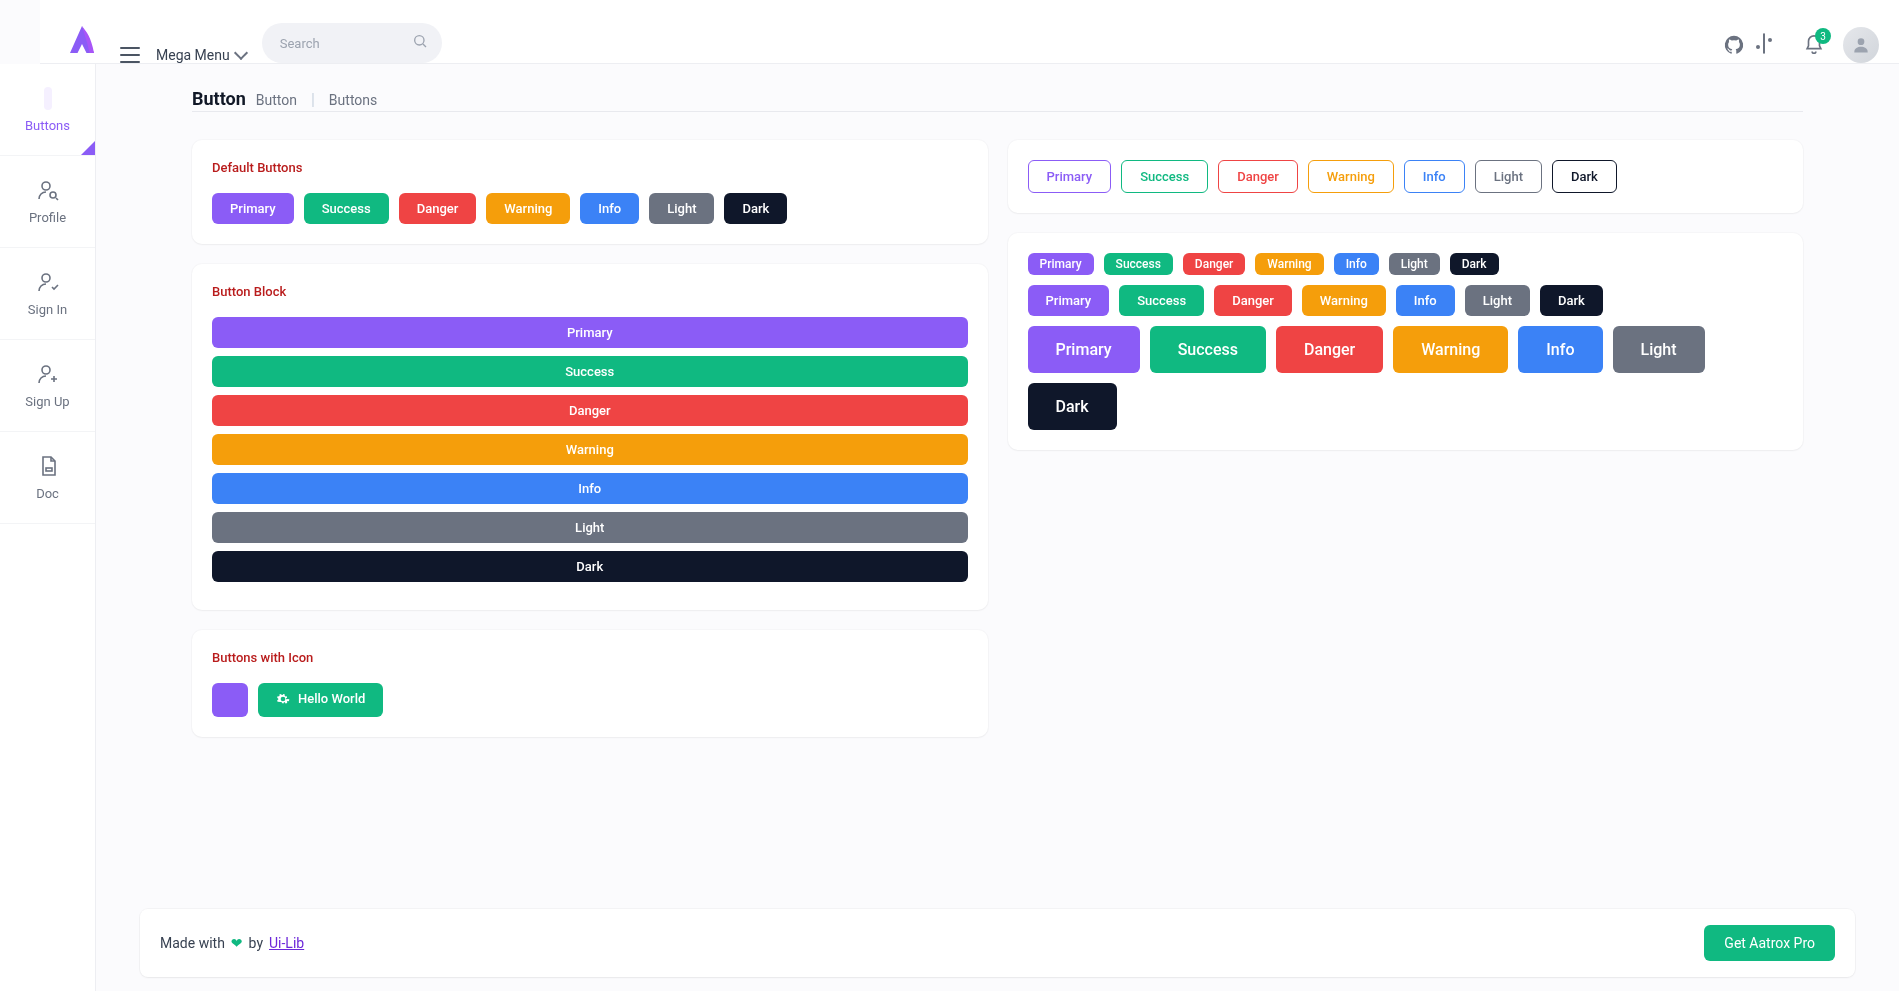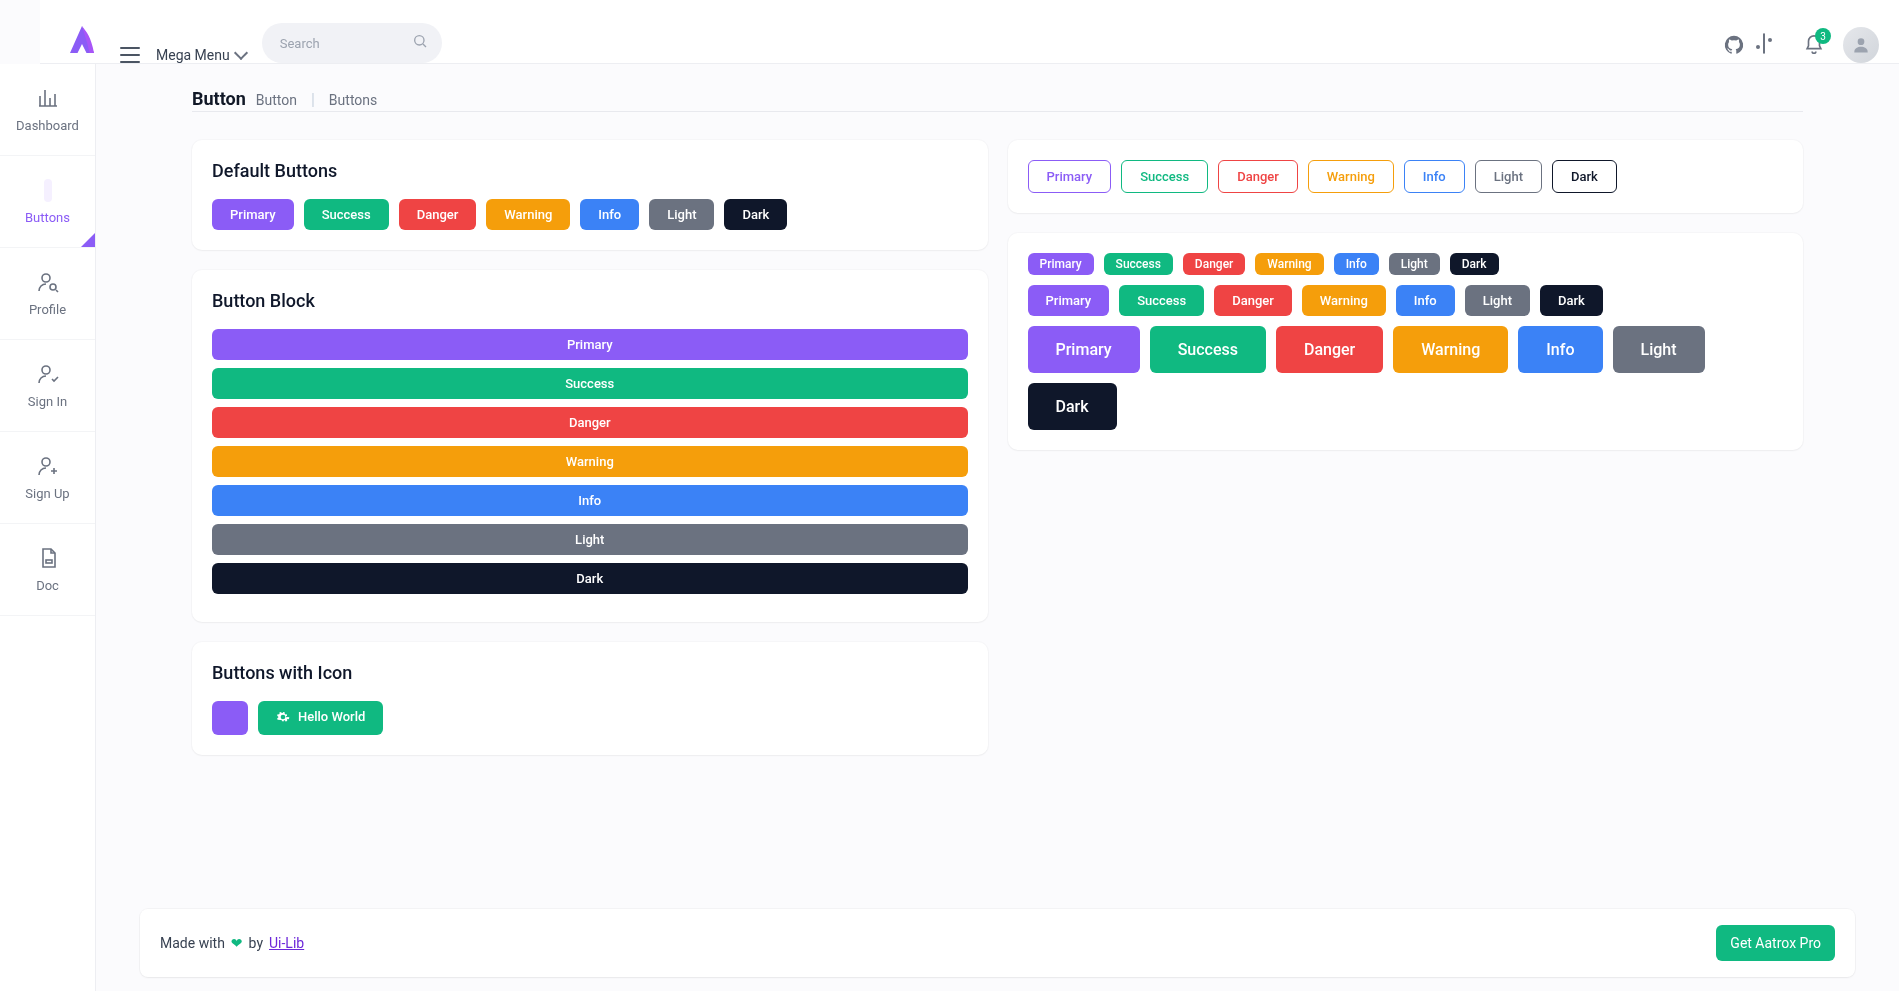--- a/index.html
+++ b/index.html
@@ -28,21 +28,21 @@
 .side-item.active .side-icon-box { background: #f5f0ff; border-radius: 6px; padding: 4px; }
 
 .main { margin-left: 96px; padding: 88px 96px 40px 96px; }
 .page-head { display: flex; align-items: baseline; gap: 10px; border-bottom: 1px solid #e8e9ee; padding-bottom: 2px; margin-bottom: 28px; }
 .page-title { font-size: 18px; font-weight: 700; color: #111827; }
 .crumb { font-size: 14px; color: #6b7280; }
 .crumb-sep { color: #cbd5e1; margin: 0 4px; }
 
 .grid { display: grid; grid-template-columns: 1fr 1fr; gap: 20px; align-items: start; }
 .card { background: #fff; border-radius: 10px; box-shadow: 0 1px 2px rgba(0,0,0,0.04), 0 0 0 1px rgba(0,0,0,0.02); padding: 20px; }
-.card-title { font-size: 18px; font-weight: 500; color: #0f172a; margin-bottom: 18px; }
+.card-title { font-size: 13px; font-weight: 500; color: #b91c1c; margin-bottom: 18px; }
 .btn-row { display: flex; flex-wrap: wrap; gap: 10px; }
 .btn { border: none; border-radius: 6px; padding: 8px 18px; font-size: 13px; color: #fff; cursor: pointer; font-weight: 500; }
 .btn-sm { padding: 4px 12px; font-size: 12px; }
 .btn-lg { padding: 14px 28px; font-size: 16px; }
 .btn-block { width: 100%; text-align: center; margin-bottom: 8px; }
 .btn-outline { background: #fff !important; border: 1px solid; }
 .c-primary { background: #8b5cf6; } .o-primary { color: #8b5cf6; border-color: #8b5cf6; }
 .c-success { background: #10b981; } .o-success { color: #10b981; border-color: #10b981; }
 .c-danger  { background: #ef4444; } .o-danger  { color: #ef4444; border-color: #ef4444; }
 .c-warning { background: #f59e0b; } .o-warning { color: #f59e0b; border-color: #f59e0b; }
@@ -50,21 +50,21 @@
 .c-light   { background: #6b7280; } .o-light   { color: #6b7280; border-color: #6b7280; }
 .c-dark    { background: #0f172a; } .o-dark    { color: #0f172a; border-color: #0f172a; }
 .stack { display:flex; flex-direction:column; }
 .icon-btn-inner{ display:inline-flex; align-items:center; gap:8px;}
 .gear{ width:14px;height:14px; }
 
 .footer { position: fixed; bottom: 14px; left: 140px; right: 44px; background: #fff; border-radius: 8px; box-shadow: 0 1px 2px rgba(0,0,0,0.05), 0 0 0 1px rgba(0,0,0,0.03); padding: 16px 20px; display: flex; align-items: center; justify-content: space-between; }
 .footer-left { font-size: 14px; color: #374151; display:flex; align-items:center; gap:6px;}
 .footer-link { color: #6d28d9; text-decoration: underline; }
 .heart { color:#10b981; }
-.cta { background: #10b981; color: #fff; border: none; border-radius: 6px; padding: 10px 14px; font-size: 14px; cursor: pointer; }
+.cta { background: #10b981; color: #fff; border: none; border-radius: 6px; padding: 10px 20px; font-size: 14px; cursor: pointer; }
 .col-left{ display:flex; flex-direction:column; gap:20px;}
 .col-right{ display:flex; flex-direction:column; gap:20px;}
 .big-row{ display:flex; flex-wrap:wrap; gap:10px; margin-top:10px;}
 .dice-box{ width:22px; height:22px; border:1.5px solid #6b7280; border-radius:4px; position:relative;}
 .dice-box::before,.dice-box::after{content:"";position:absolute;width:4px;height:4px;background:#6b7280;border-radius:50%;}
 .dice-box::before{top:4px;left:4px;}
 .dice-box::after{bottom:4px;right:4px;}
 </style>
 </head>
 <body>
@@ -111,26 +111,20 @@
     <div class="avatar">
       <svg width="20" height="20" viewBox="0 0 24 24" fill="#9ca3af">
           <circle cx="12" cy="8" r="4"></circle>
           <path d="M4 20c0-4 4-6 8-6s8 2 8 6v1H4v-1z"></path>
         </svg>
     </div>
   </div>
 </div>
 
 <div class="sidebar">
-  <div class="side-item">
-    <span class="side-icon"><svg viewBox="0 0 24 24" fill="none" stroke="currentColor" stroke-width="1.6">
-          <path d="M4 20V10M9 20V4M14 20v-8M19 20V8M3 20h18"></path>
-        </svg></span>
-    <span>Dashboard</span>
-  </div>
   <div class="side-item active">
     <span class="side-icon-box"><span class="side-icon"><svg viewBox="0 0 24 24" fill="none" stroke="currentColor" stroke-width="1.6">
             <rect x="3" y="6" width="18" height="12" rx="3"></rect>
             <circle cx="16" cy="12" r="1.5" fill="currentColor"></circle>
           </svg></span></span>
     <span>Buttons</span>
   </div>
   <div class="side-item">
     <span class="side-icon"><svg viewBox="0 0 24 24" fill="none" stroke="currentColor" stroke-width="1.6">
           <circle cx="10" cy="8" r="4"></circle>

